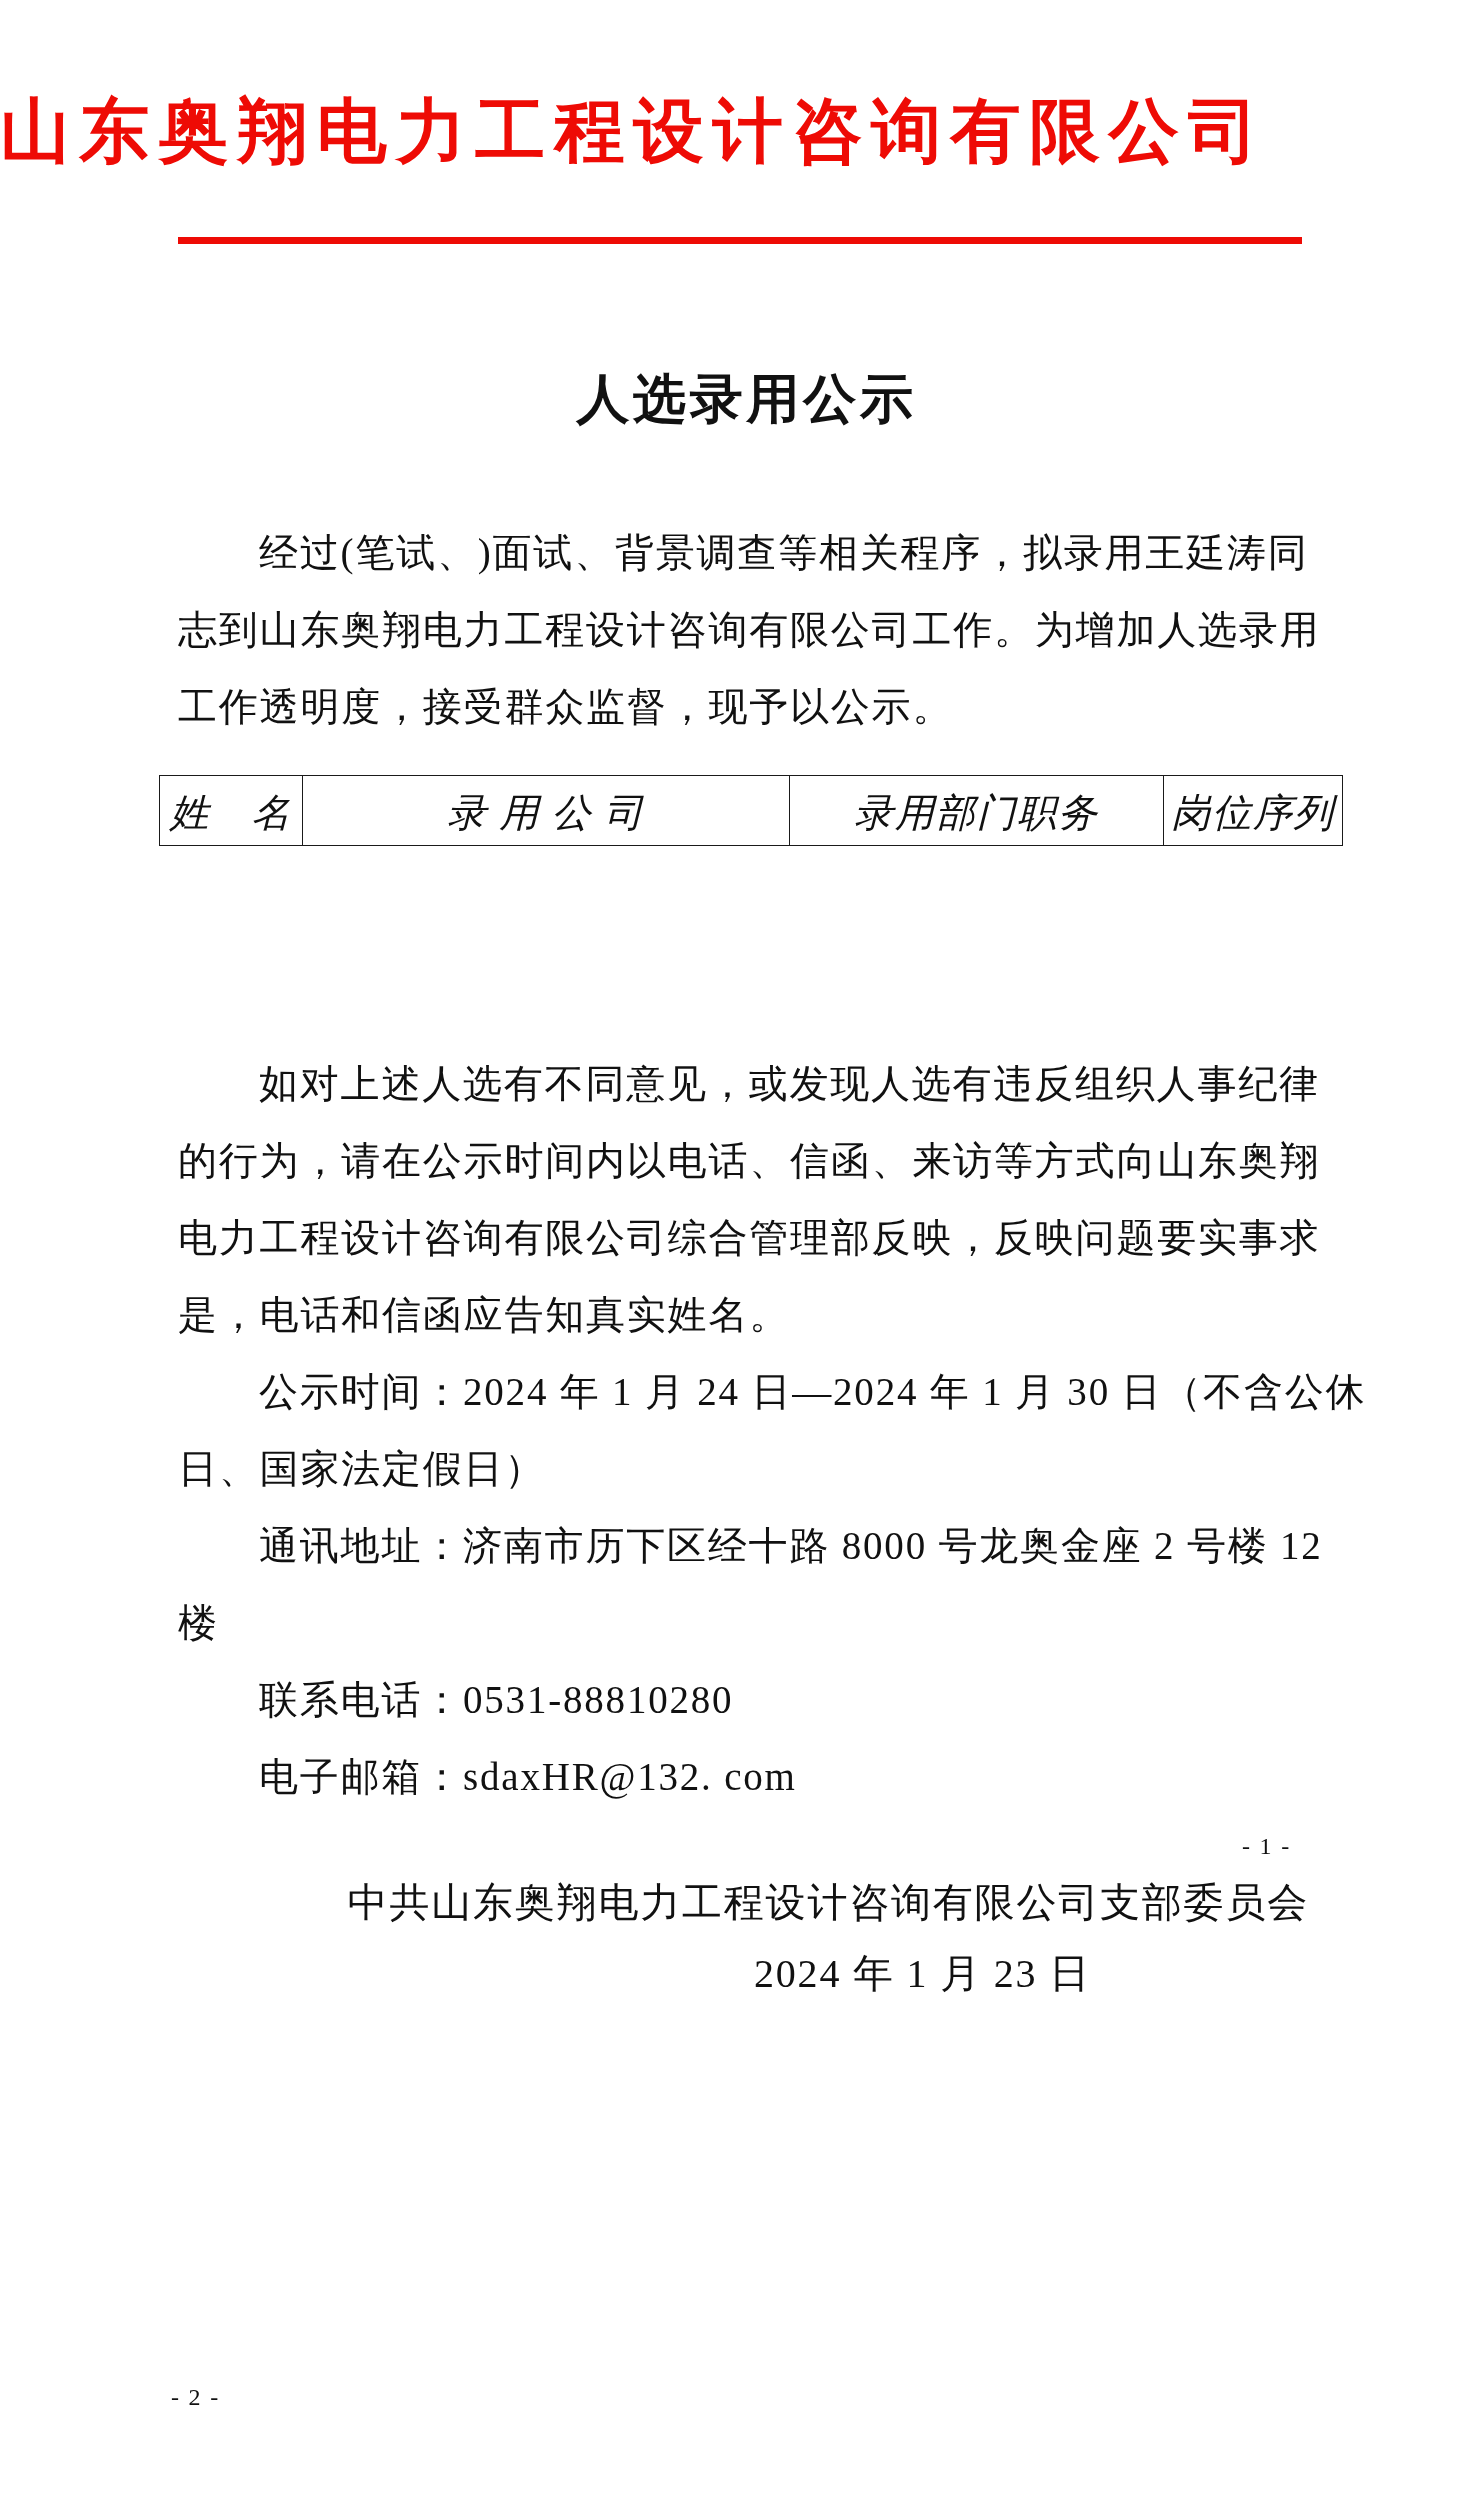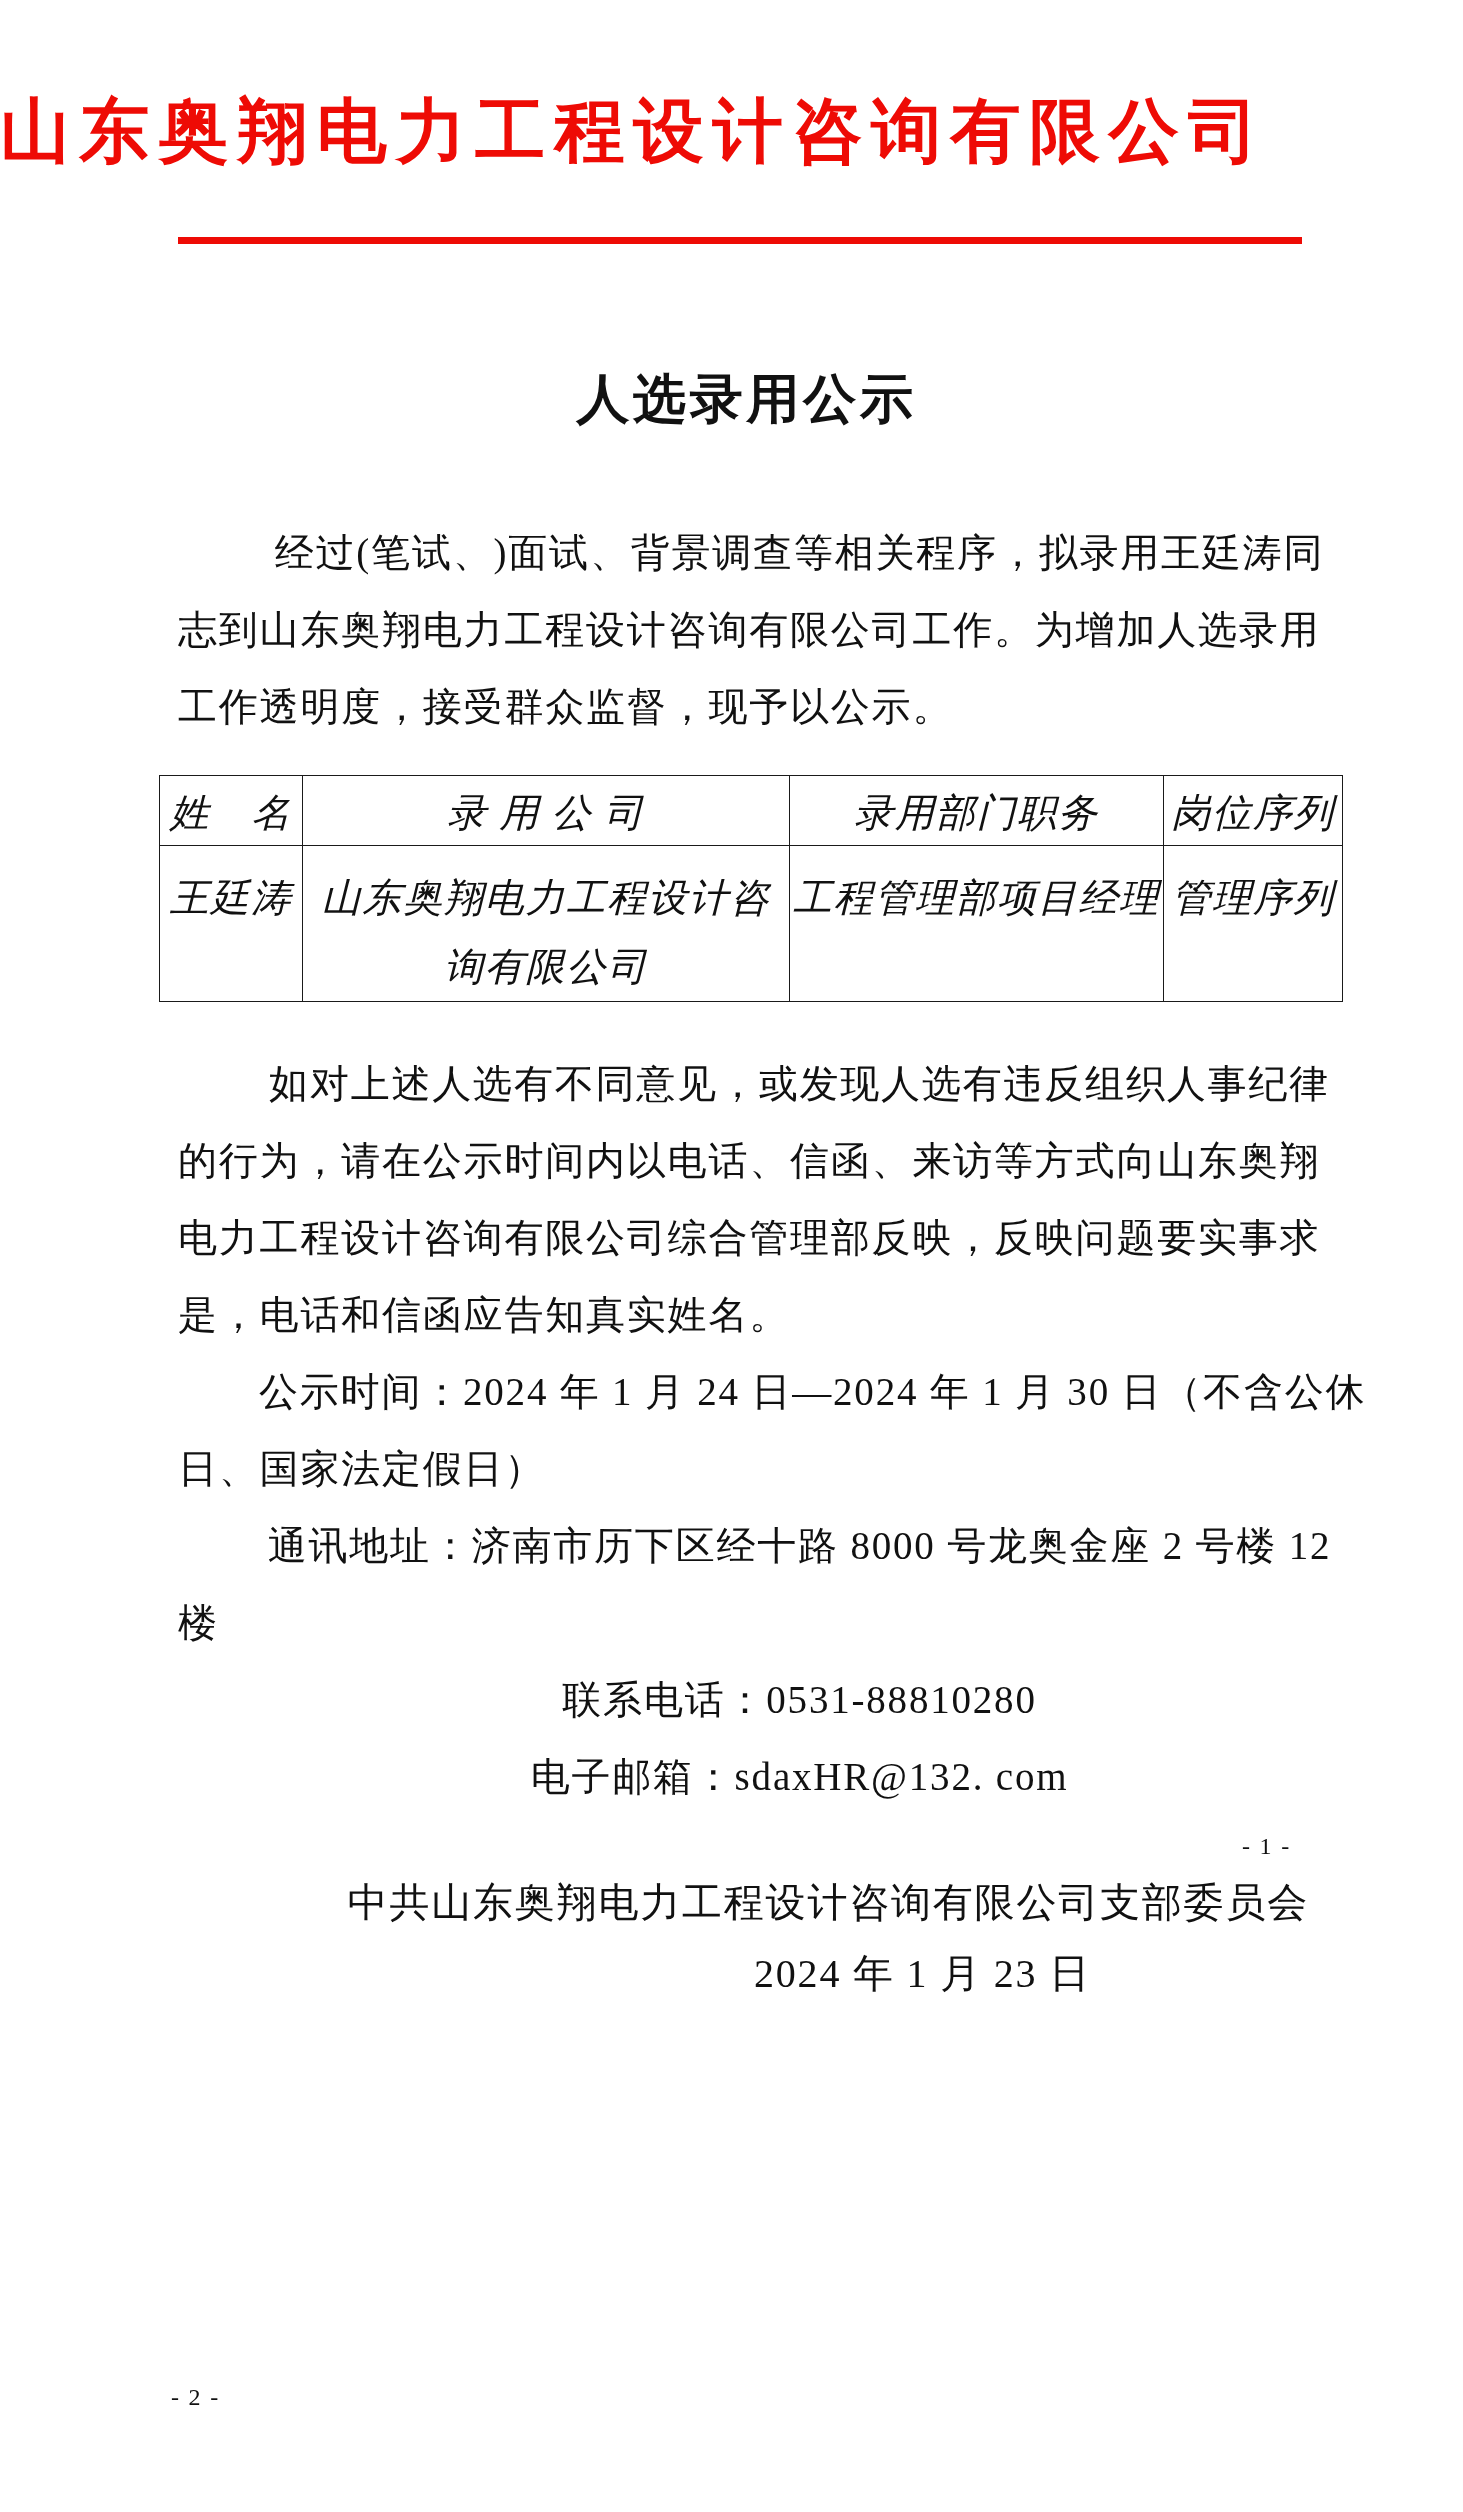--- a/index.html
+++ b/index.html
@@ -54,21 +54,21 @@
     letter-spacing: 1.8px;
   }
   .intro-block { top: 514px; }
   .body-block  { top: 1045px; }
   .para { margin: 0; }
   .para .tline {
     height: 77px;
     line-height: 77px;
     white-space: pre;
   }
-  .para .tline:first-child { text-indent: 81px; text-align: center; }
+  .para .tline:first-child { text-indent: 81px; }
   
   .hire-table {
     position: absolute;
     top: 775px; left: 159px;
     border-collapse: collapse;
     table-layout: fixed;
     width: 1183px;
     font-size: 39px;
     letter-spacing: 1.8px;
   }
@@ -139,26 +139,20 @@
       <col class="col-position">
       <col class="col-seq">
     </colgroup>
     <tbody>
       <tr class="head-row">
         <td>姓　名</td>
         <td>录 用 公 司</td>
         <td>录用部门职务</td>
         <td>岗位序列</td>
       </tr>
-      <tr class="data-row">
-        <td>王廷涛</td>
-        <td class="cell-lines"><div class="tline">山东奥翔电力工程设计咨</div><div class="tline">询有限公司</div></td>
-        <td>工程管理部项目经理</td>
-        <td>管理序列</td>
-      </tr>
     </tbody>
   </table>
 
   <div class="text-block body-block">
     <div class="para">
         <div class="tline">如对上述人选有不同意见，或发现人选有违反组织人事纪律</div>
         <div class="tline">的行为，请在公示时间内以电话、信函、来访等方式向山东奥翔</div>
         <div class="tline">电力工程设计咨询有限公司综合管理部反映，反映问题要实事求</div>
         <div class="tline">是，电话和信函应告知真实姓名。</div>
       </div>

